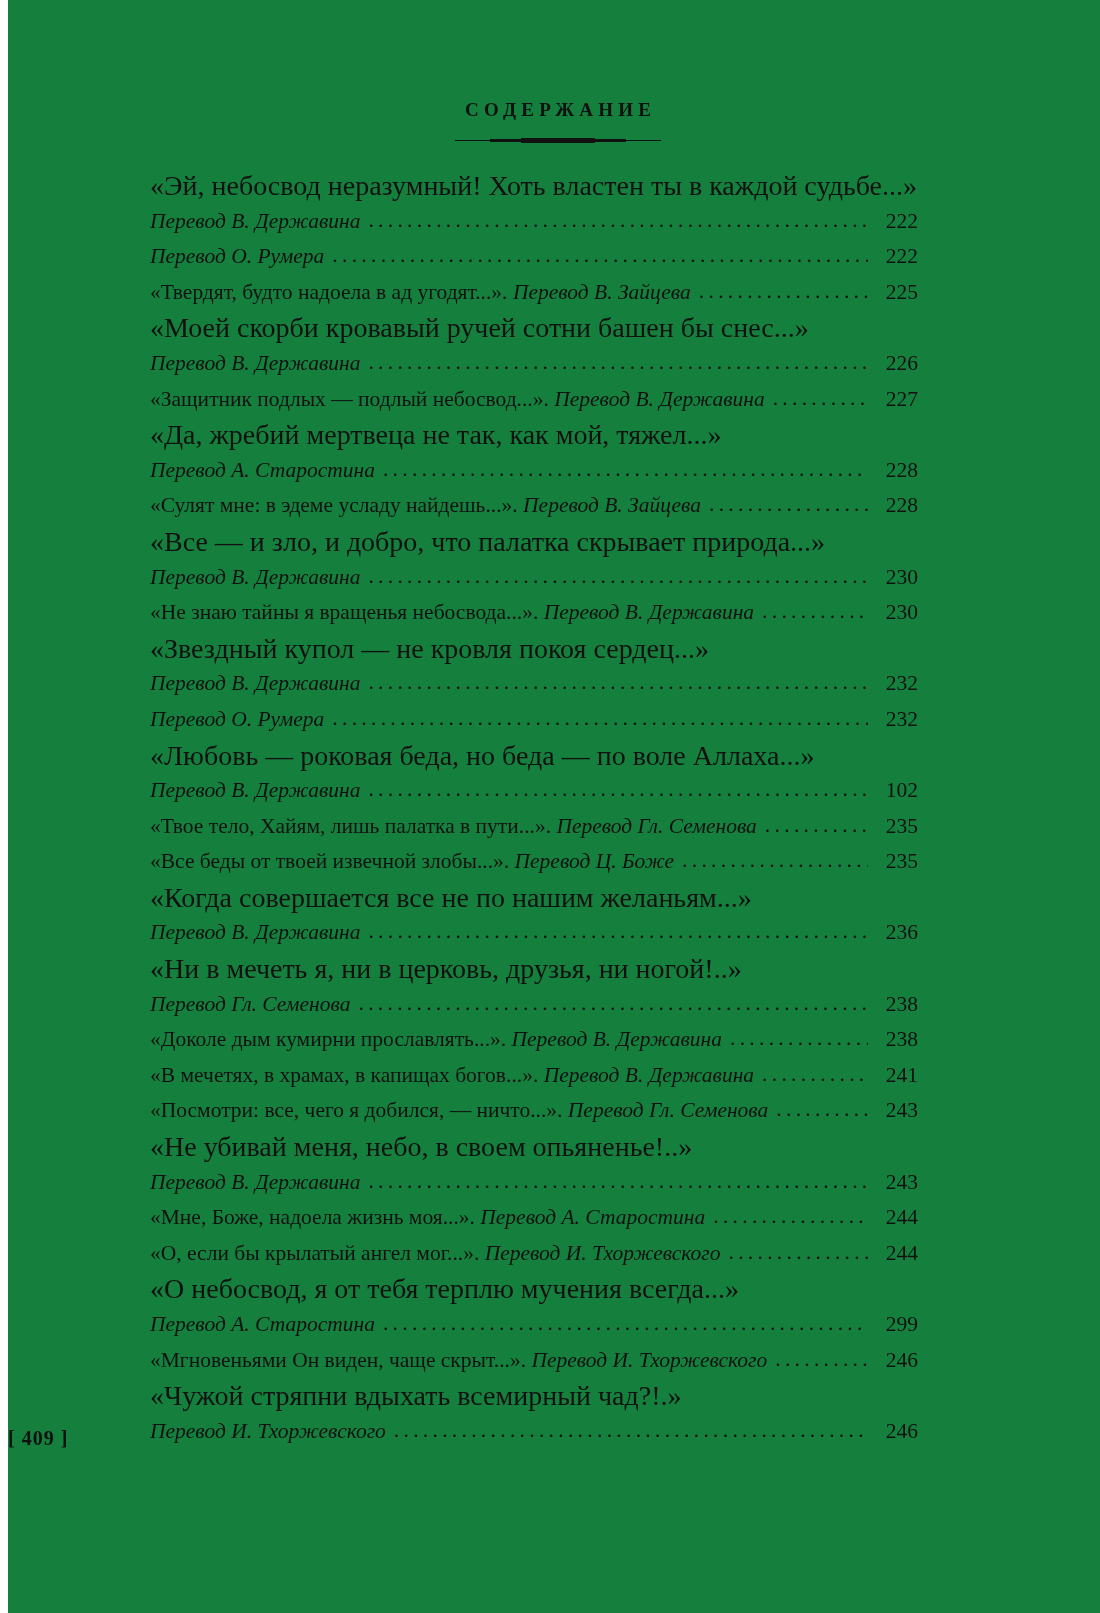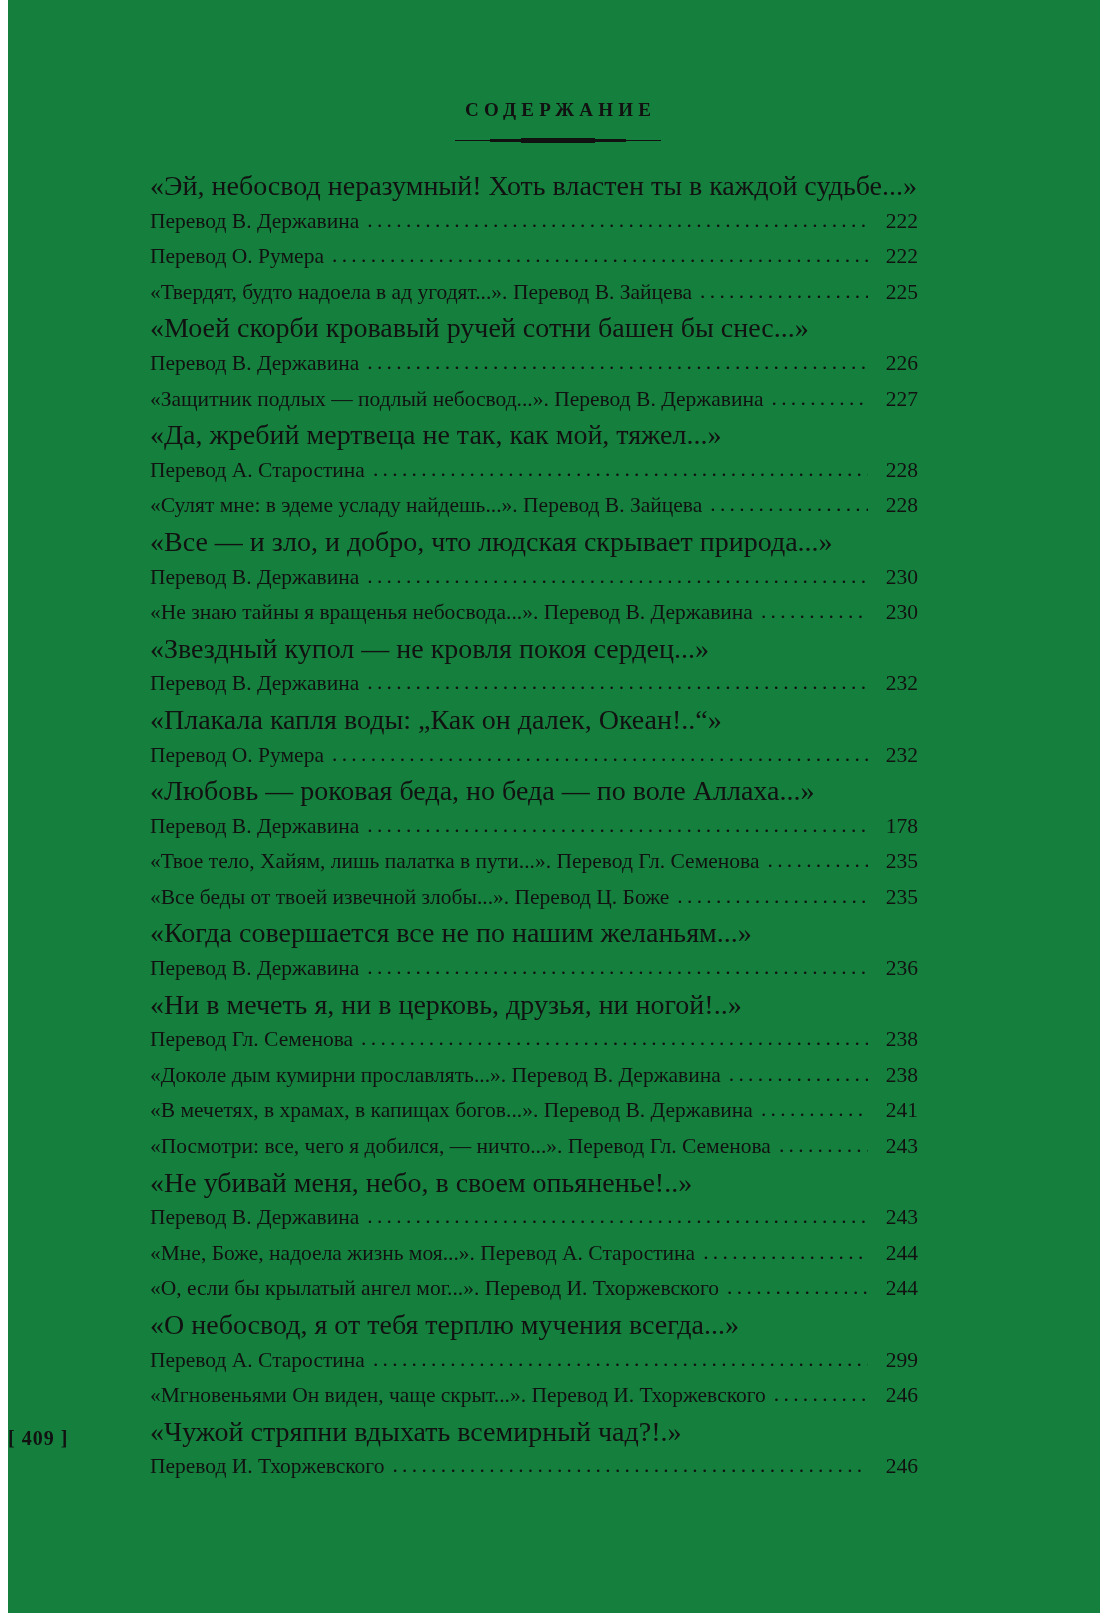--- a/index.html
+++ b/index.html
@@ -99,20 +99,21 @@
     align-items: baseline;
     font-size: 21.5px;
     line-height: 35.6px;
     color: #111111;
   }
   .leader-text {
     white-space: nowrap;
     flex: 0 0 auto;
   }
   .leader-text .credit {
+    font-style: italic;
   }
   .leader-text .poem {
     font-style: normal;
   }
   .dots {
     flex: 1 1 auto;
     overflow: hidden;
     white-space: nowrap;
     margin: 0 6px 0 8px;
     letter-spacing: 4.3px;
@@ -203,21 +204,21 @@
         </div>
       </div>
       <div class="entry">
         <div class="leader-line">
           <span class="leader-text"><span class="poem">«Сулят мне: в эдеме усладу найдешь...».</span> <span class="credit">Перевод В. Зайцева</span></span>
           <span class="dots">........................................................................................................................</span>
           <span class="page-num">228</span>
         </div>
       </div>
       <div class="entry">
-        <div class="title-line">«Все — и зло, и добро, что людская скрывает природа...»</div>
+        <div class="title-line">«Все — и зло, и добро, что палатка скрывает природа...»</div>
         <div class="leader-line">
           <span class="leader-text"><span class="credit">Перевод В. Державина</span></span>
           <span class="dots">........................................................................................................................</span>
           <span class="page-num">230</span>
         </div>
       </div>
       <div class="entry">
         <div class="leader-line">
           <span class="leader-text"><span class="poem">«Не знаю тайны я вращенья небосвода...».</span> <span class="credit">Перевод В. Державина</span></span>
           <span class="dots">........................................................................................................................</span>
@@ -226,33 +227,32 @@
       </div>
       <div class="entry">
         <div class="title-line">«Звездный купол — не кровля покоя сердец...»</div>
         <div class="leader-line">
           <span class="leader-text"><span class="credit">Перевод В. Державина</span></span>
           <span class="dots">........................................................................................................................</span>
           <span class="page-num">232</span>
         </div>
       </div>
       <div class="entry">
-        <div class="title-line">«Плакала капля воды: „Как он далек, Океан!..“»</div>
         <div class="leader-line">
           <span class="leader-text"><span class="credit">Перевод О. Румера</span></span>
           <span class="dots">........................................................................................................................</span>
           <span class="page-num">232</span>
         </div>
       </div>
       <div class="entry">
         <div class="title-line">«Любовь — роковая беда, но беда — по воле Аллаха...»</div>
         <div class="leader-line">
           <span class="leader-text"><span class="credit">Перевод В. Державина</span></span>
           <span class="dots">........................................................................................................................</span>
-          <span class="page-num">178</span>
+          <span class="page-num">102</span>
         </div>
       </div>
       <div class="entry">
         <div class="leader-line">
           <span class="leader-text"><span class="poem">«Твое тело, Хайям, лишь палатка в пути...».</span> <span class="credit">Перевод Гл. Семенова</span></span>
           <span class="dots">........................................................................................................................</span>
           <span class="page-num">235</span>
         </div>
       </div>
       <div class="entry">

